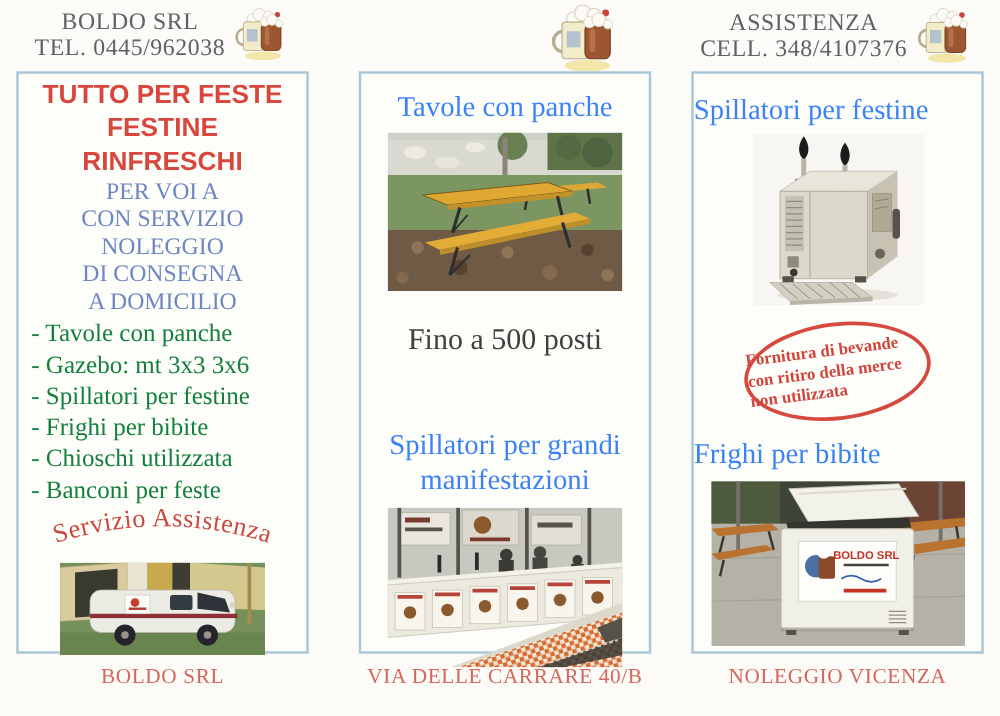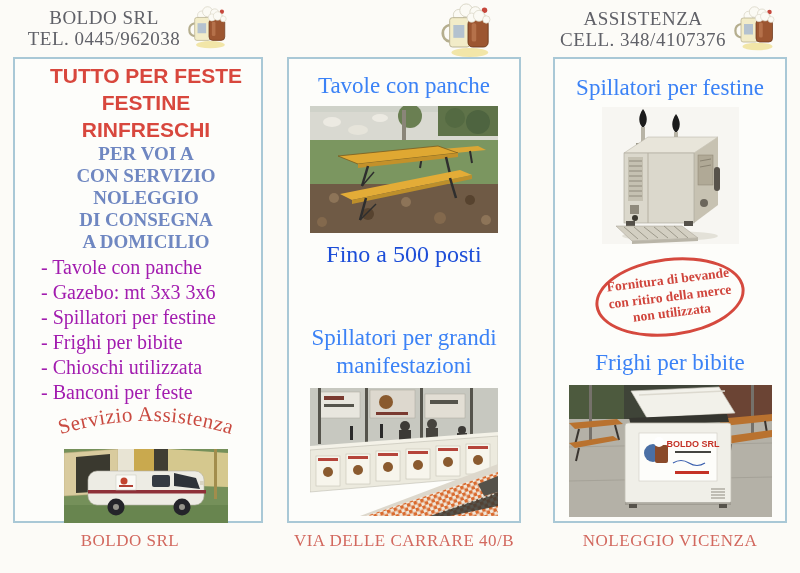--- a/index.html
+++ b/index.html
@@ -6,32 +6,32 @@
   .page{position:relative;width:800px;height:573px;background:#fcfbf7;overflow:hidden;
         font-family:"Liberation Serif",serif;}
   
   .hdr{position:absolute;top:6px;display:flex;align-items:center;justify-content:center;gap:6px;}
   .hdr-left{left:13px;width:234px;}
   .hdr-right{left:553px;width:234px;}
   .hdr-text{text-align:center;color:#606168;font-size:19px;line-height:21px;letter-spacing:.5px;}
   .mug-mid{position:absolute;left:438px;top:3px;}
   
   .panel{position:absolute;top:57px;height:462px;background:#fdfdfa;border:2px solid #a9c8d6;}
-  .panel-left{left:13px;width:230px;text-align:center;padding-left:16px;}
+  .panel-left{left:13px;width:230px;text-align:center;}
   .panel-mid{left:287px;width:230px;text-align:center;}
-  .panel-right{left:553px;width:230px;text-align:center;}
+  .panel-right{left:553px;width:230px;}
   
   .headline{margin-top:3px;color:#d8473d;font-family:"Liberation Sans",sans-serif;
             font-weight:bold;font-size:21px;line-height:27px;}
-  .subhead{color:#6f87c1;font-weight:bold;font-size:19px;line-height:22px;}
-  .items{text-align:left;padding-left:10px;color:#a21caf;font-size:20px;line-height:25px;margin-top:2px;}
+  .subhead{color:#6f87c1;font-weight:normal;font-size:19px;line-height:22px;}
+  .items{text-align:left;padding-left:10px;color:#15803d;font-size:20px;line-height:25px;margin-top:2px;}
   .arc-wrap{margin:-2px auto 0;}
   
   .ptitle{color:#3b82f6;font-size:23px;line-height:30px;}
-  .bluecap{color:#1d4ed8;font-size:24px;line-height:30px;margin-top:6px;}
+  .bluecap{color:#404040;font-size:24px;line-height:30px;margin-top:24px;}
   .photo{margin:0 auto;overflow:hidden;}
   .photo svg{display:block;}
   .van-photo{width:164px;height:74px;margin-top:2px;}
   .tables-photo{width:188px;height:127px;margin-top:5px;}
   .counter-photo{width:188px;height:128px;margin-top:8px;}
   .disp-photo{width:137px;height:137px;margin-top:4px;}
   .frz-photo{width:203px;height:132px;margin-top:7px;}
   .mid-title2{margin-top:55px;line-height:28px;}
   .rt-title1{margin-top:14px;}
   .rt-title2{margin-top:12px;}

